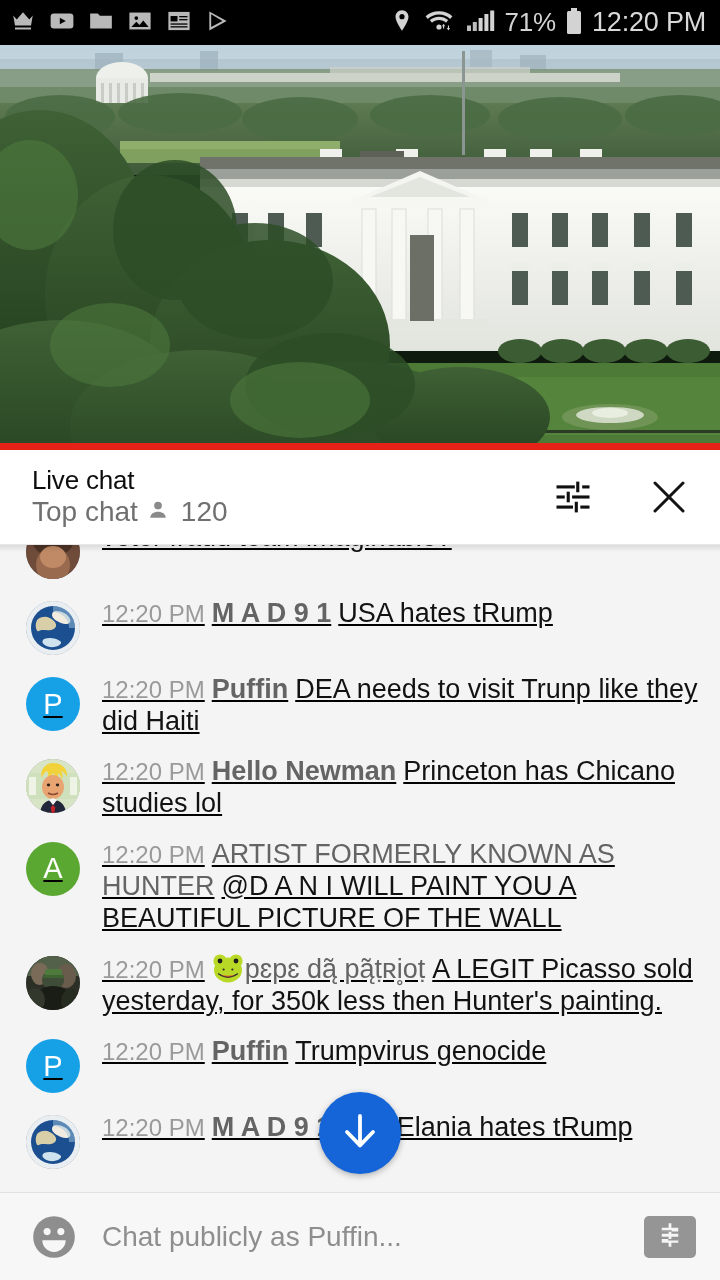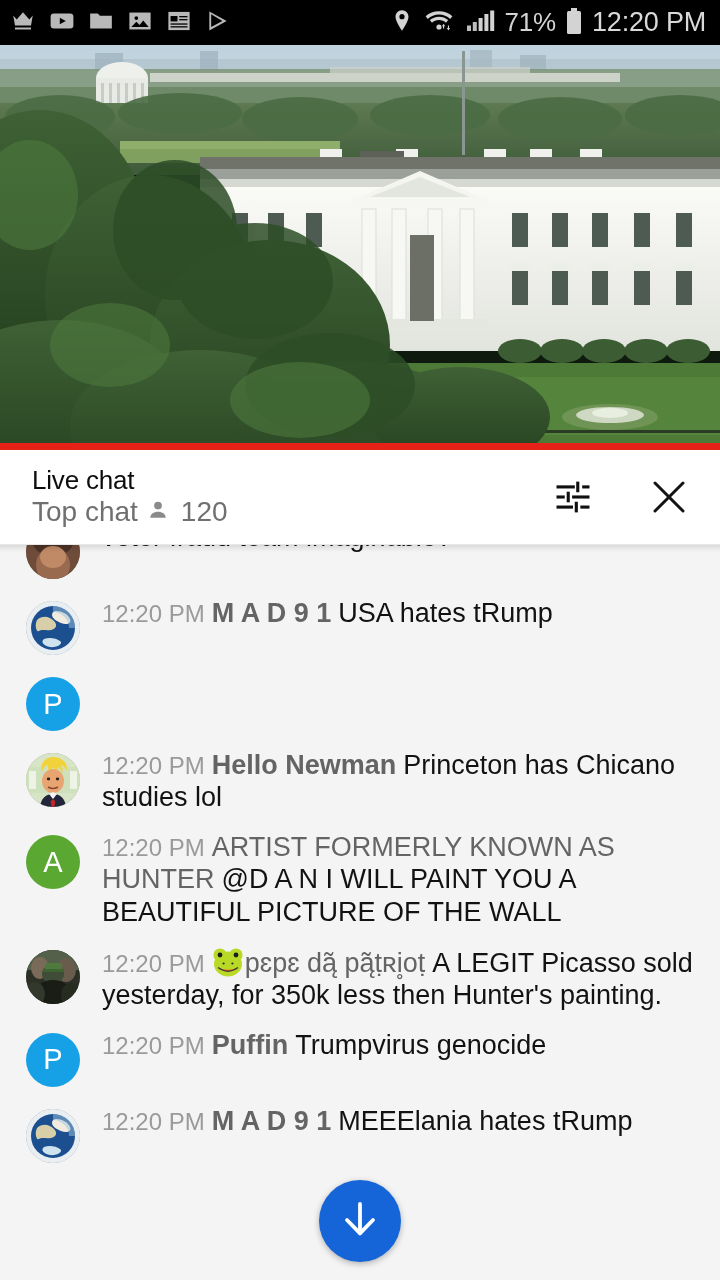--- a/index.html
+++ b/index.html
@@ -113,20 +113,21 @@
     height: 7px;
     background: linear-gradient(to bottom, rgba(0,0,0,0.10), rgba(0,0,0,0));
     pointer-events: none;
     z-index: 4;
   }
 
   .msg {
     display: flex;
     padding: 8px 22px 8px 26px;
     align-items: flex-start;
+    text-decoration: underline;
   }
   .msg-first { padding-top: 0; margin-top: -30px; }
 
   .avatar {
     flex: 0 0 54px;
     width: 54px; height: 54px;
     border-radius: 50%;
     margin-right: 22px;
     margin-top: 6px;
     overflow: hidden;
@@ -541,20 +542,23 @@
       </div>
       <div class="msg-body">
         <span class="m-time">12:20 PM</span><span class="m-author">M A D 9 1</span><span class="m-text">USA hates tRump</span>
       </div>
     </div>
 
     <div class="msg">
       <div class="avatar" style="background:#16a1e7;">
         <span>P</span>
       </div>
+      <div class="msg-body">
+        <span class="m-time">12:20 PM</span><span class="m-author">Puffin</span><span class="m-text">DEA needs to visit Trunp like they did Haiti</span>
+      </div>
     </div>
 
     <div class="msg">
       <div class="avatar">
         <svg viewBox="0 0 54 54">
           <rect width="54" height="54" fill="#d8e4c6"></rect>
           <rect y="14" width="54" height="26" fill="#cfe0bc"></rect>
           <g fill="#eef3e6">
               <rect x="3" y="18" width="7" height="18"></rect>
               <rect x="44" y="18" width="7" height="18"></rect>
@@ -645,14 +649,41 @@
         <svg width="48" height="48" viewBox="0 0 24 24">
           <g stroke="#ffffff" stroke-width="1.9" fill="none" stroke-linecap="round" stroke-linejoin="round">
             <line x1="12" y1="4.5" x2="12" y2="19"></line>
             <polyline points="5.5,12.5 12,19.2 18.5,12.5"></polyline>
           </g>
         </svg>
       </span>
     </div>
   </div>
 
+  <div class="composer">
+    <div class="composer-emoji">
+      <svg width="50" height="50" viewBox="0 0 24 24">
+        <circle cx="12" cy="12" r="10" fill="#8e8e8e"></circle>
+        <circle cx="8.7" cy="9.4" r="1.7" fill="#f7f7f7"></circle>
+        <circle cx="15.3" cy="9.4" r="1.7" fill="#f7f7f7"></circle>
+        <path d="M6.4 13.6h11.2a5.6 5.6 0 0 1-11.2 0z" fill="#f7f7f7"></path>
+      </svg>
+    </div>
+    <input class="composer-input" type="text" placeholder="Chat publicly as Puffin..." style="">
+    <div class="composer-superchat">
+      <span>
+        <svg width="30" height="30" viewBox="0 0 24 24">
+          <g fill="#f5f5f5">
+            <rect x="10.9" y="2.6" width="2.2" height="18.8"></rect>
+            <rect x="5.4" y="6.2" width="13.2" height="3"></rect>
+            <rect x="5.4" y="11" width="13.2" height="2.4"></rect>
+            <rect x="5.4" y="15.2" width="13.2" height="3"></rect>
+          </g>
+          <g fill="#959595">
+            <rect x="5.4" y="8.2" width="8" height="1.2"></rect>
+            <rect x="10.6" y="15.2" width="8" height="1.2"></rect>
+          </g>
+        </svg>
+      </span>
+    </div>
+  </div>
 
 </div>
 
 </body></html>

